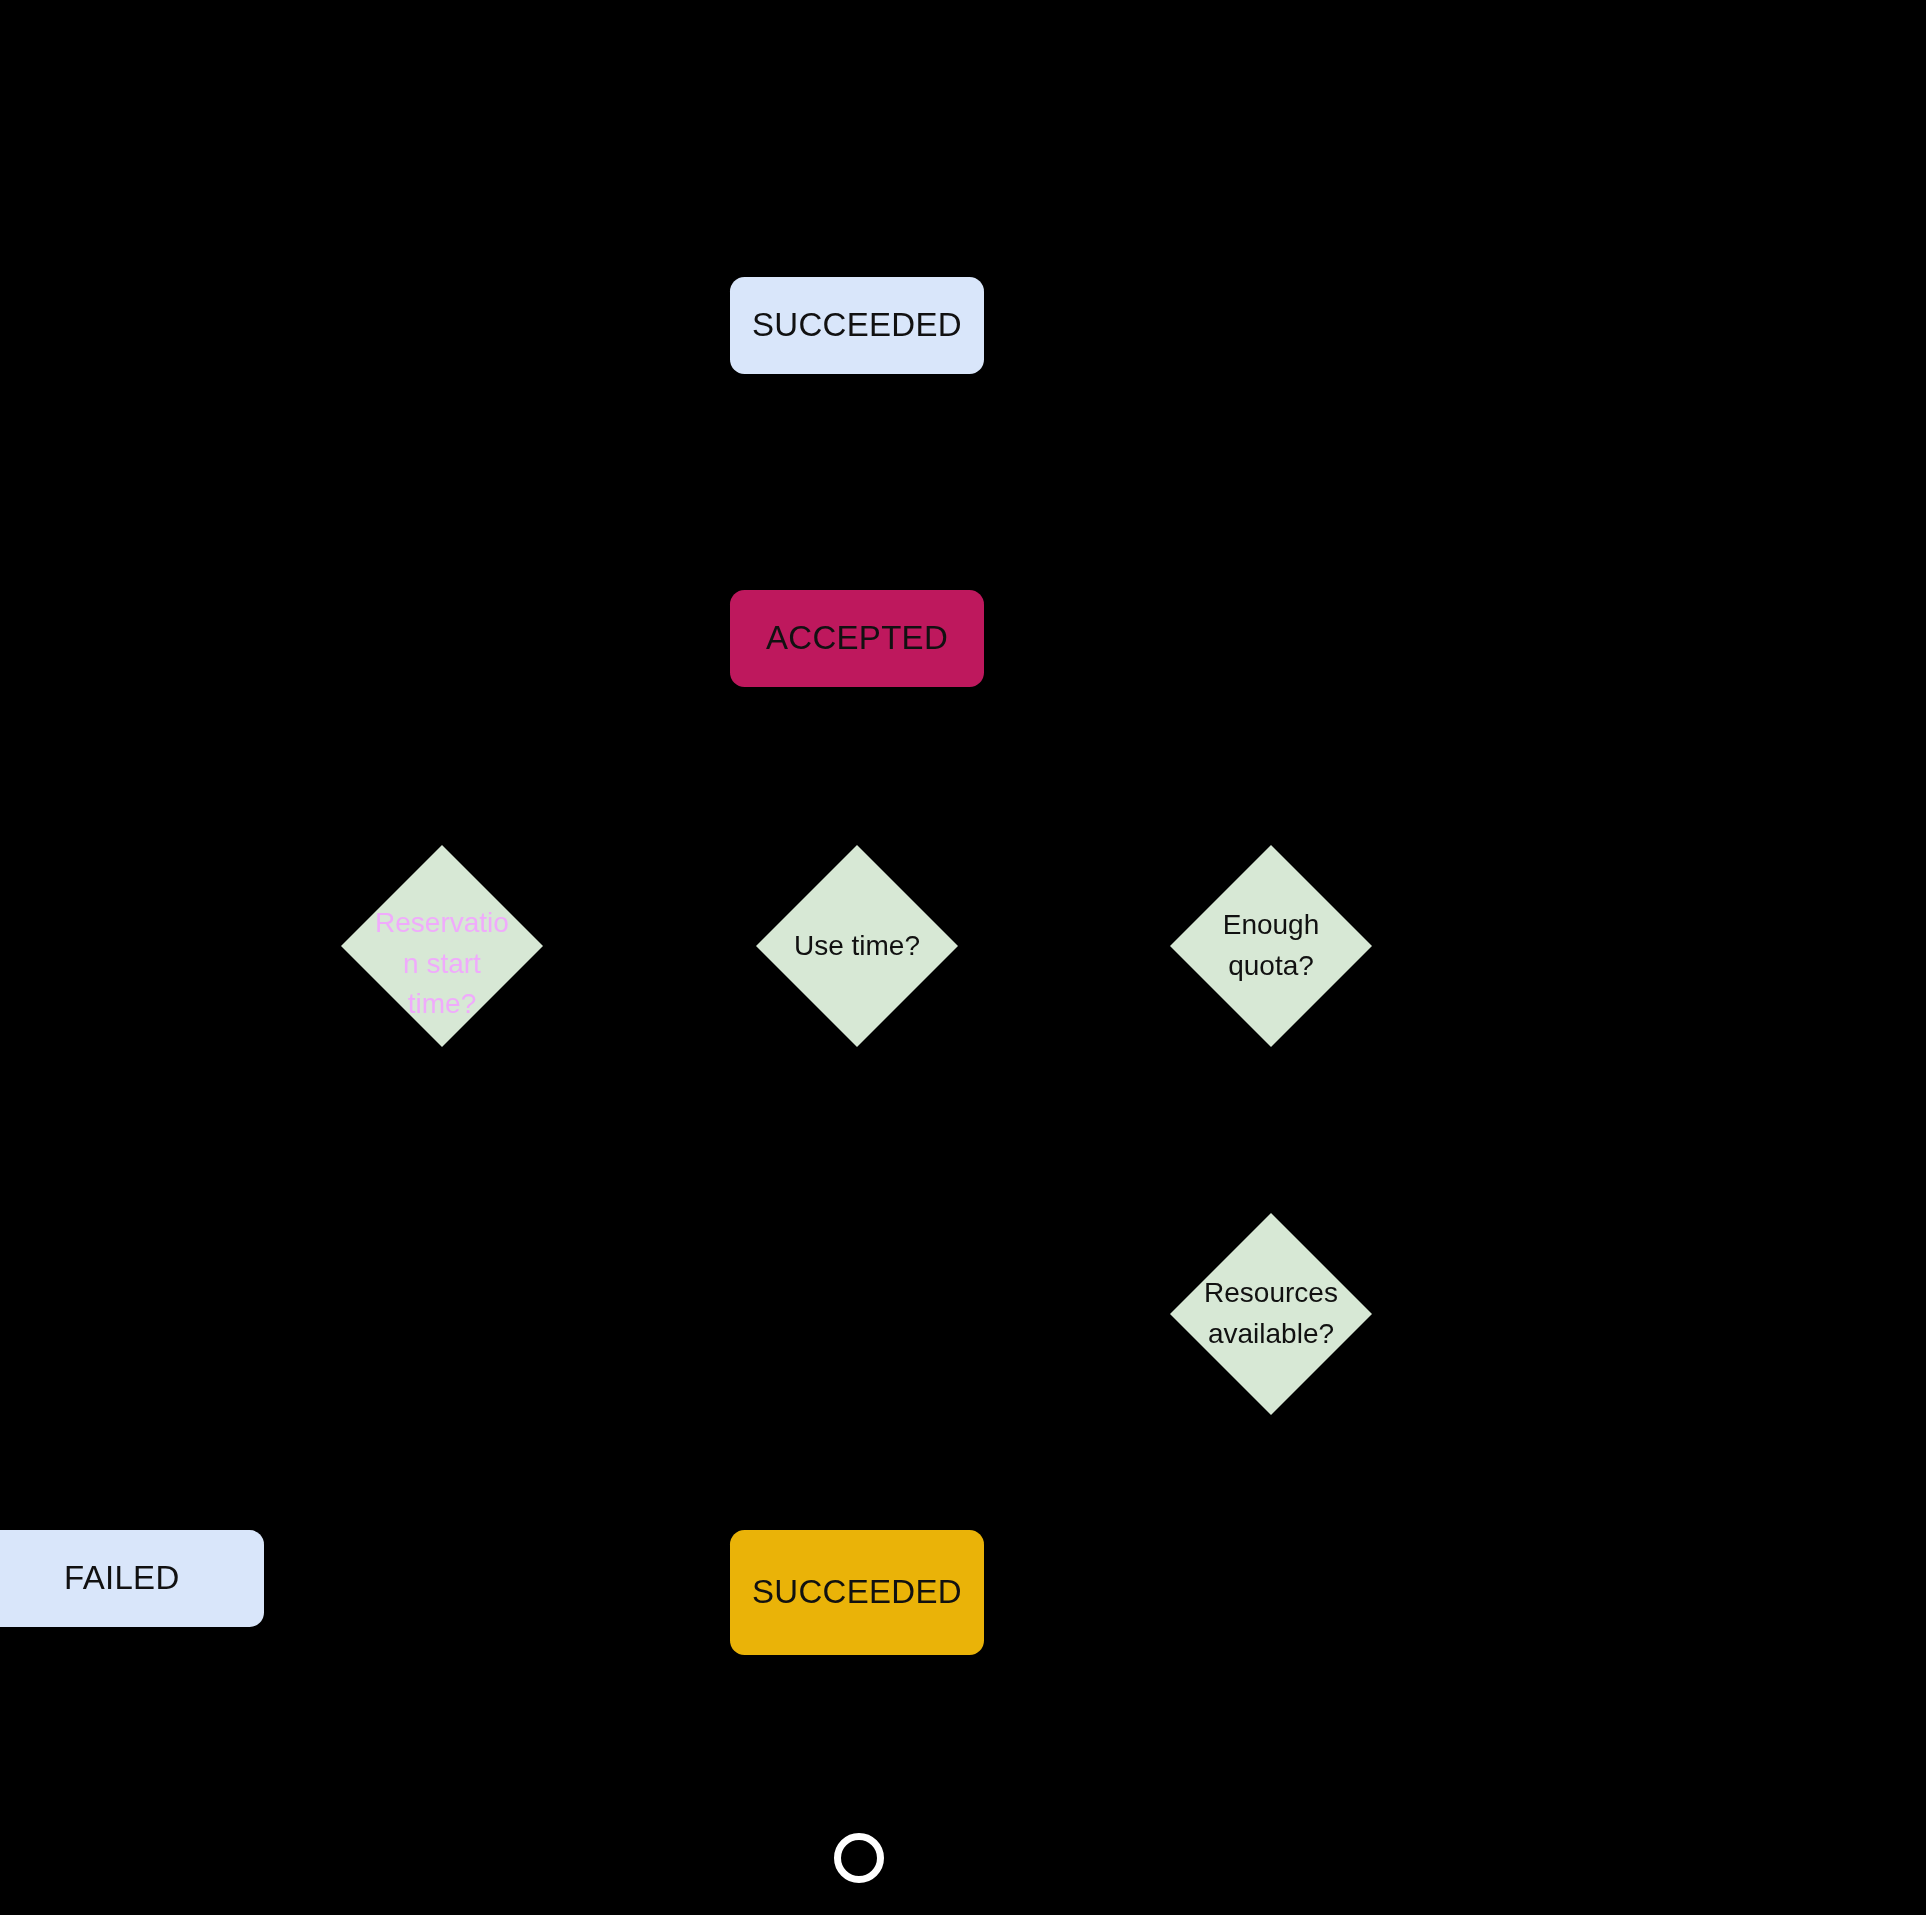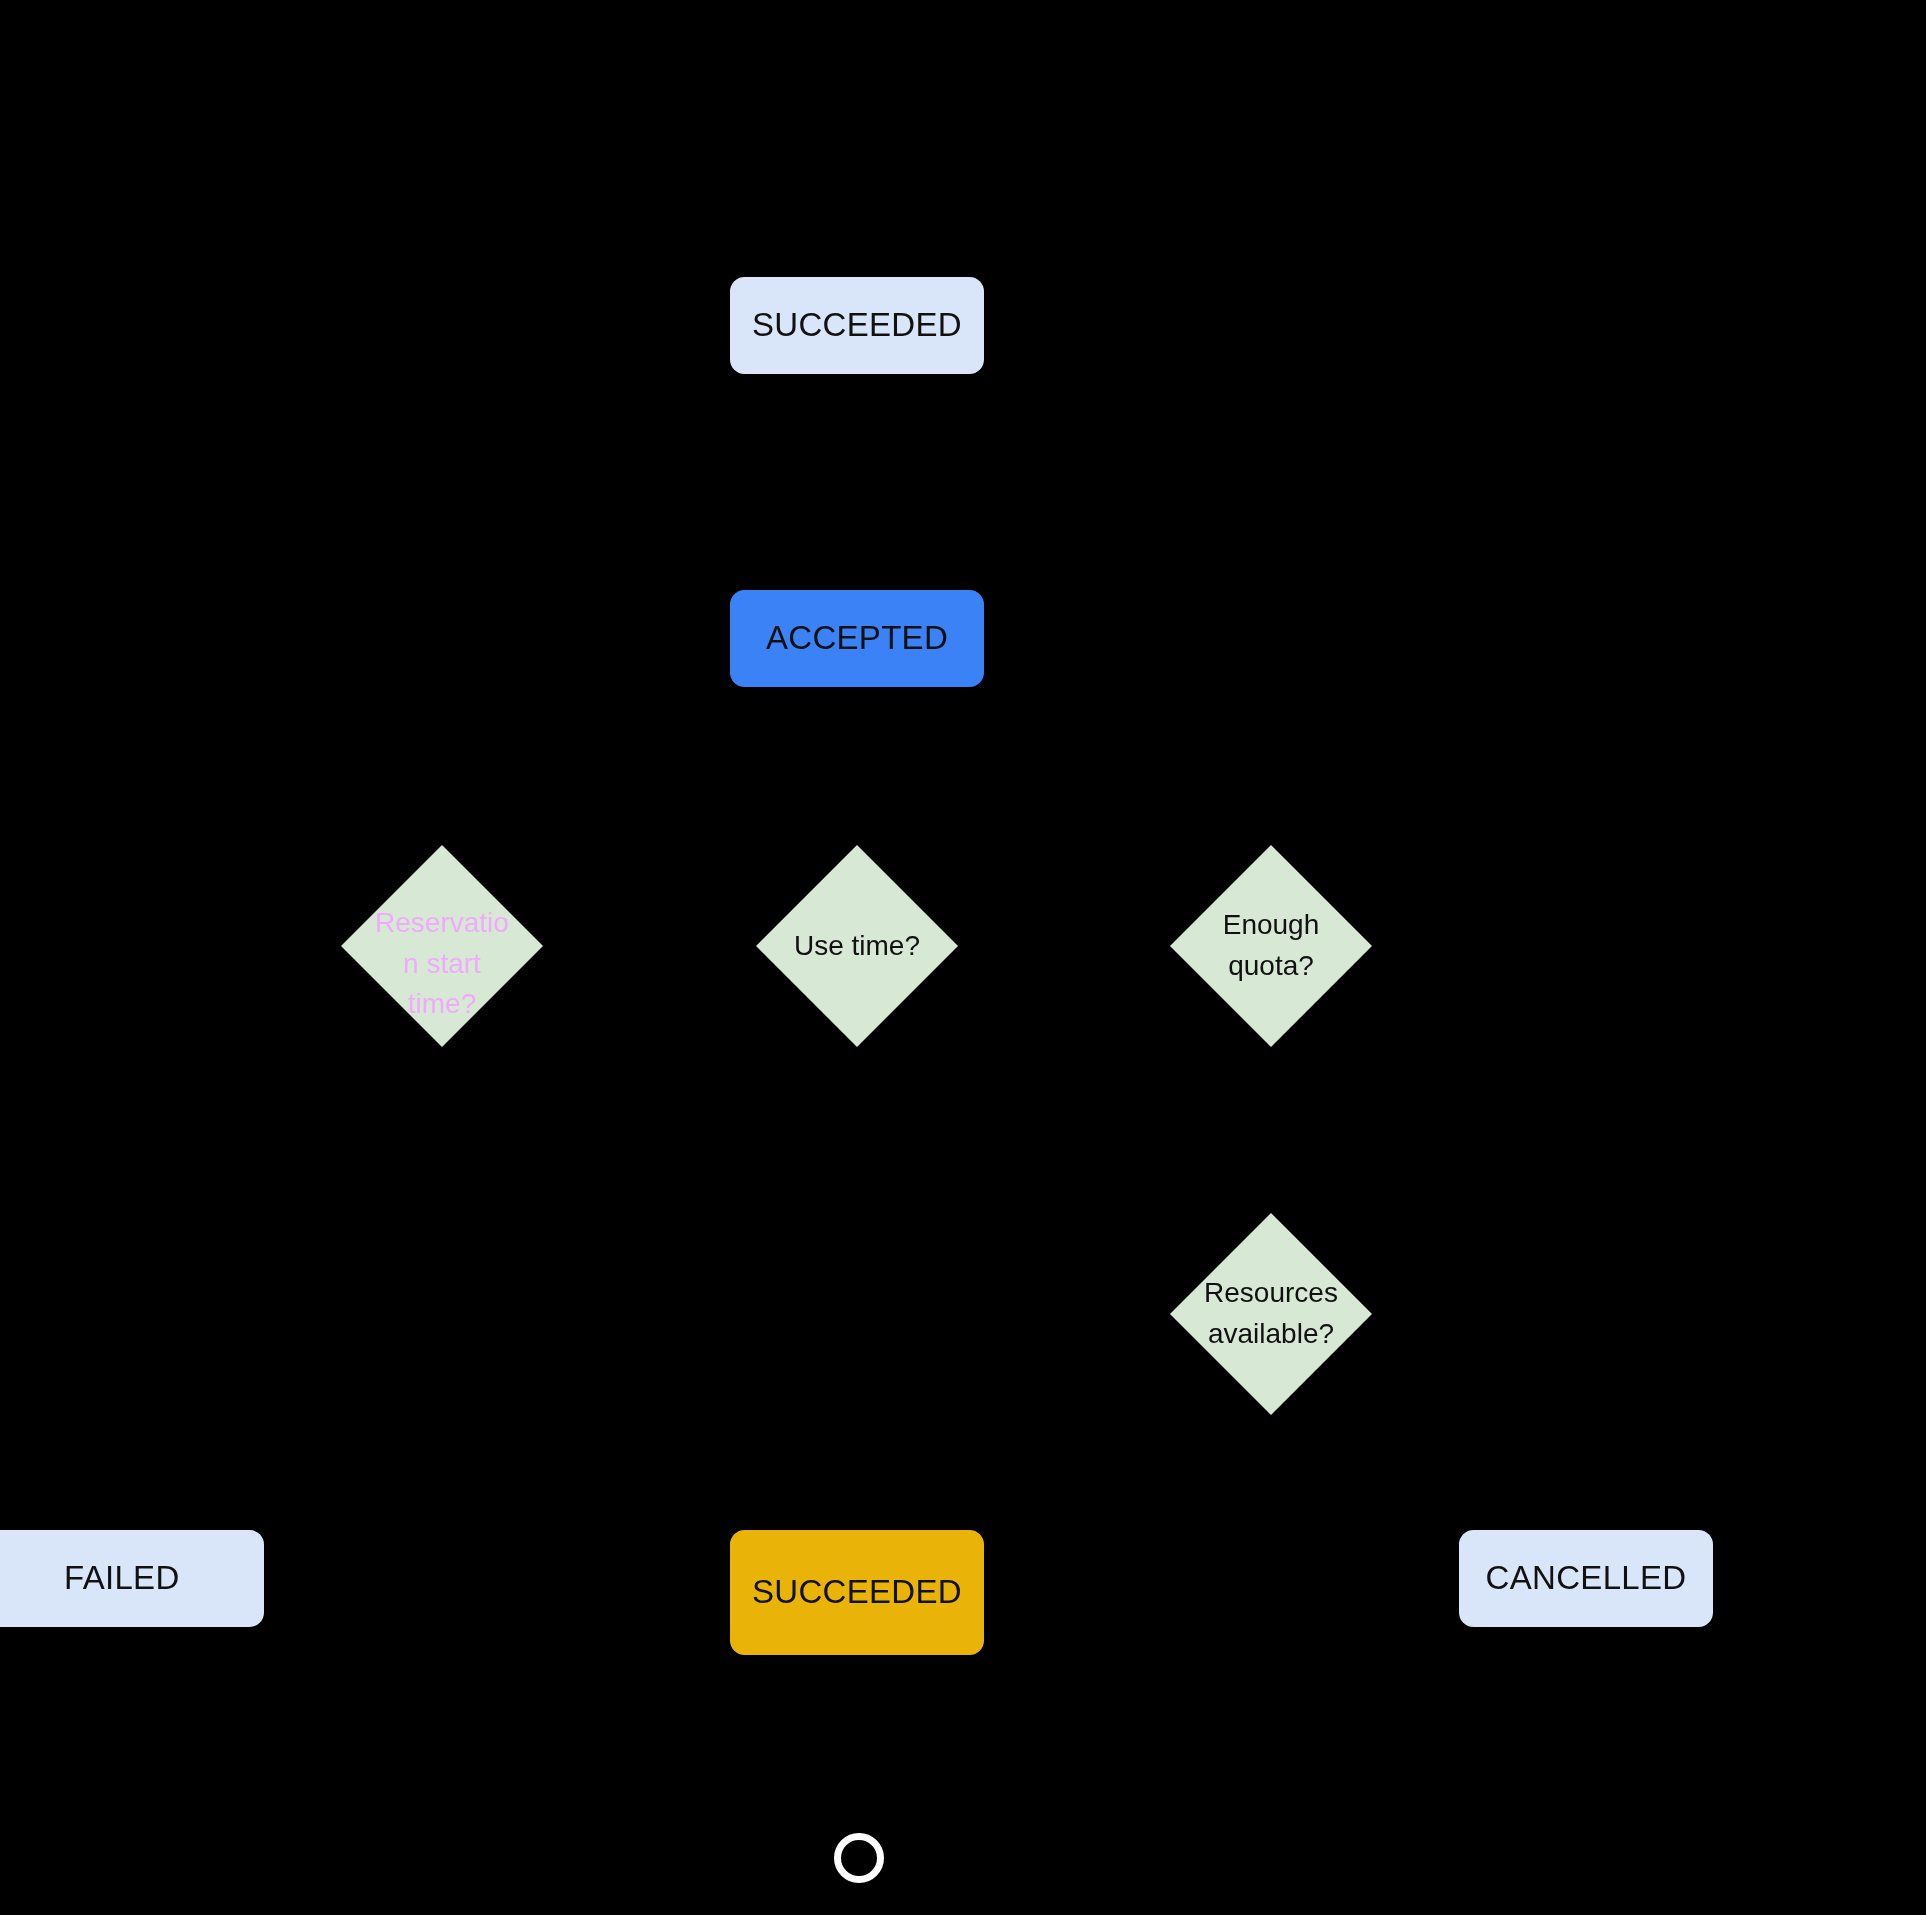--- a/index.html
+++ b/index.html
@@ -95,27 +95,26 @@
       <path d="M1660,2029 L1660,2962"></path>
       <path d="M2462,2741 L2462,3056 L2825,3056"></path>
       <path d="M236,3150 L236,3598 L1615,3598"></path>
       <path d="M1660,3150 L1660,3550"></path>
       <path d="M3070,3150 L3070,3598 L1711,3598"></path>
     </g>
   </svg>
 
   <div class="node state-box" id="node-creating" style="left: 730px; top: 277px; width: 254px; height: 97px; background: rgb(217, 230, 250); color: rgb(17, 17, 17);">SUCCEEDED</div>
 
-  <div class="node state-box" id="node-accepted" style="left: 730px; top: 590px; width: 254px; height: 97px; background: #3b82f6; color: rgb(17, 17, 17);">ACCEPTED</div>
+  <div class="node state-box" id="node-accepted" style="left: 730px; top: 590px; width: 254px; height: 97px; background: #be185d; color: rgb(17, 17, 17);">ACCEPTED</div>
 
   <div class="node state-box" id="node-failed" style="left: -20.7px; top: 1530px; width: 285px; height: 97px; background: rgb(217, 230, 250); color: rgb(17, 17, 17);">FAILED</div>
 
   <div class="node state-box" id="node-succeeded" style="left: 730px; top: 1530px; width: 254px; height: 125px; background: #eab308; color: rgb(17, 17, 17);">SUCCEEDED</div>
 
-  <div class="node state-box" id="node-cancelled" style="left: 1459px; top: 1530px; width: 254px; height: 97px; background: rgb(217, 230, 250); color: rgb(17, 17, 17);">CANCELLED</div>
 
   <div class="node decision" id="node-reservation-start-time" style="left: 341px; top: 845px; width: 202px; height: 202px;">
     <svg class="diamond-shape" viewBox="0 0 100 100" preserveAspectRatio="none" aria-hidden="true">
       <polygon points="50,0 100,50 50,100 0,50" fill="#d7e8d5"></polygon>
     </svg>
     <span class="decision-label" style="color: #f0abfc; margin-top: 36px;">Reservation start time?</span>
   </div>
 
   <div class="node decision" id="node-use-case" style="left: 756px; top: 845px; width: 202px; height: 202px;">
     <svg class="diamond-shape" viewBox="0 0 100 100" preserveAspectRatio="none" aria-hidden="true">

